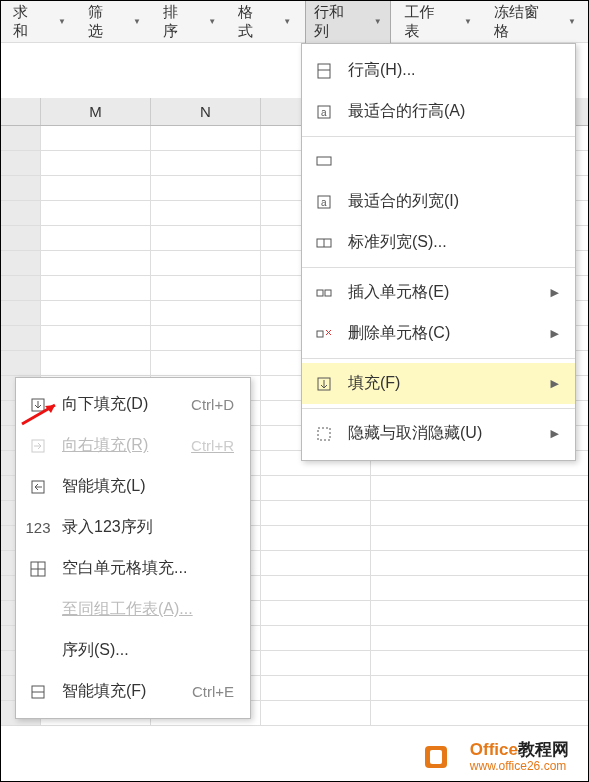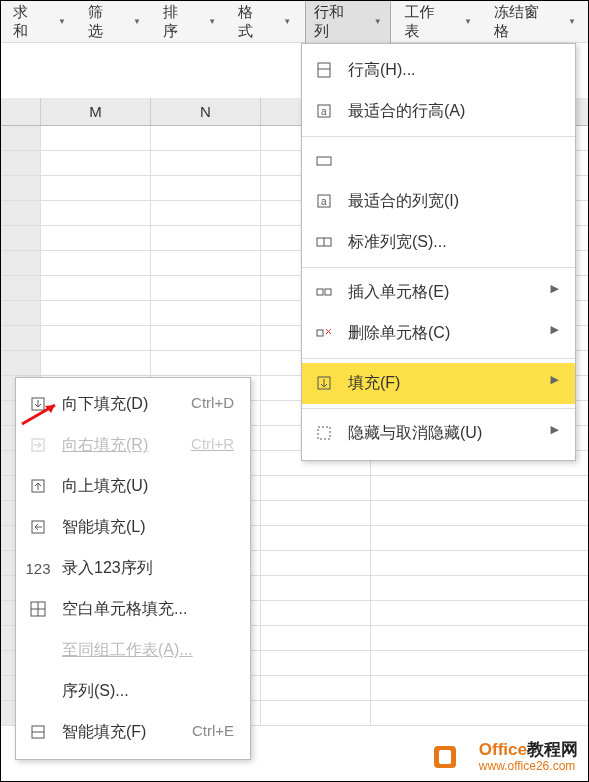--- a/index.html
+++ b/index.html
@@ -84,29 +84,30 @@
       left: 300px;
       width: 275px;
     }
     .menu-left {
       top: 376px;
       left: 14px;
       width: 236px;
     }
     .menu-item {
       display: flex;
+      align-items: center;
       padding: 10px 16px 10px 12px;
       gap: 14px;
       cursor: pointer;
       color: #333;
       font-size: 16px;
       position: relative;
     }
     .menu-item.hover {
-      background: #fde047;
+      background: #fef9c3;
     }
     .menu-item.disabled {
       color: #bbb;
       text-decoration: underline;
     }
     .menu-item .icon {
       width: 20px;
       height: 20px;
       display: flex;
       align-items: center;
@@ -133,21 +134,21 @@
     .arrow-annotation {
       position: absolute;
       top: 398px;
       left: 16px;
       z-index: 20;
       pointer-events: none;
     }
     .watermark {
       position: absolute;
       bottom: 8px;
-      right: 10px;
+      right: 19px;
       display: flex;
       align-items: center;
       gap: 20px;
       z-index: 30;
     }
     .watermark-text {
       display: flex;
       flex-direction: column;
       line-height: 1.1;
     }
@@ -454,29 +455,20 @@
   </div>
   <div class="menu-item disabled">
     <span class="icon">
         <svg width="18" height="18">
           <rect x="3" y="3" width="12" height="12" fill="none" stroke="#ccc"></rect>
           <path d="M5 9 L12 9 M9 6 L12 9 L9 12" fill="none" stroke="#ccc"></path>
         </svg>
       </span>
     <span class="label">向右填充(R)</span>
     <span class="shortcut">Ctrl+R</span>
-  </div>
-  <div class="menu-item">
-    <span class="icon">
-        <svg width="18" height="18">
-          <rect x="3" y="3" width="12" height="12" fill="none" stroke="#555"></rect>
-          <path d="M9 13 L9 6 M6 9 L9 6 L12 9" fill="none" stroke="#555"></path>
-        </svg>
-      </span>
-    <span class="label">向上填充(U)</span>
   </div>
   <div class="menu-item">
     <span class="icon">
         <svg width="18" height="18">
           <rect x="3" y="3" width="12" height="12" fill="none" stroke="#555"></rect>
           <path d="M13 9 L6 9 M9 6 L6 9 L9 12" fill="none" stroke="#555"></path>
         </svg>
       </span>
     <span class="label">智能填充(L)</span>
   </div>

